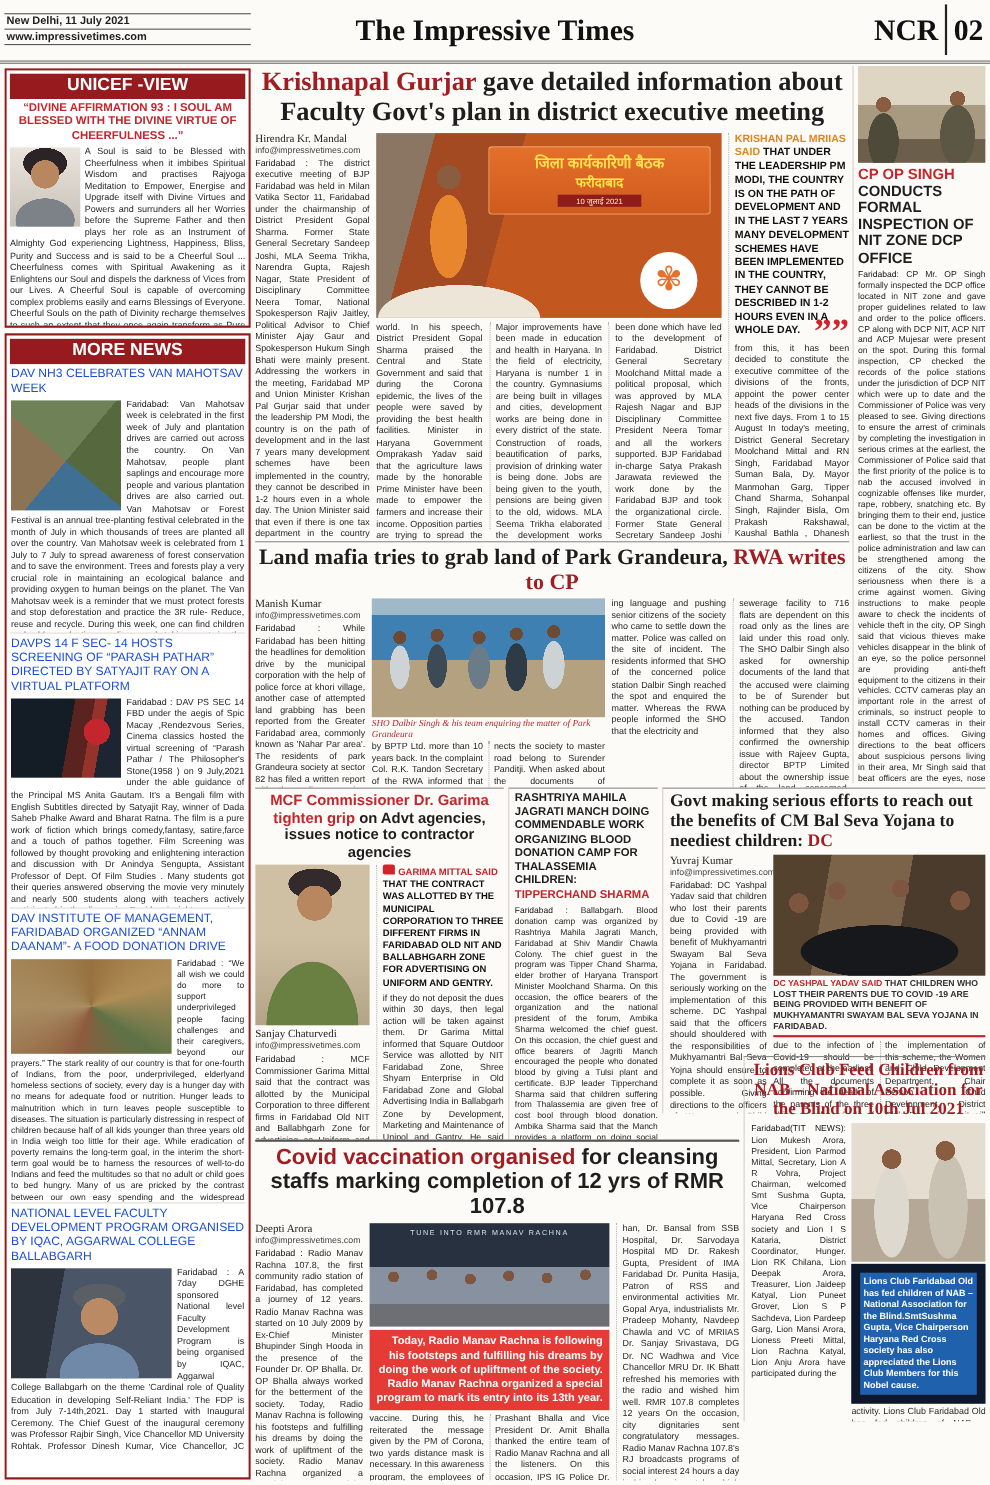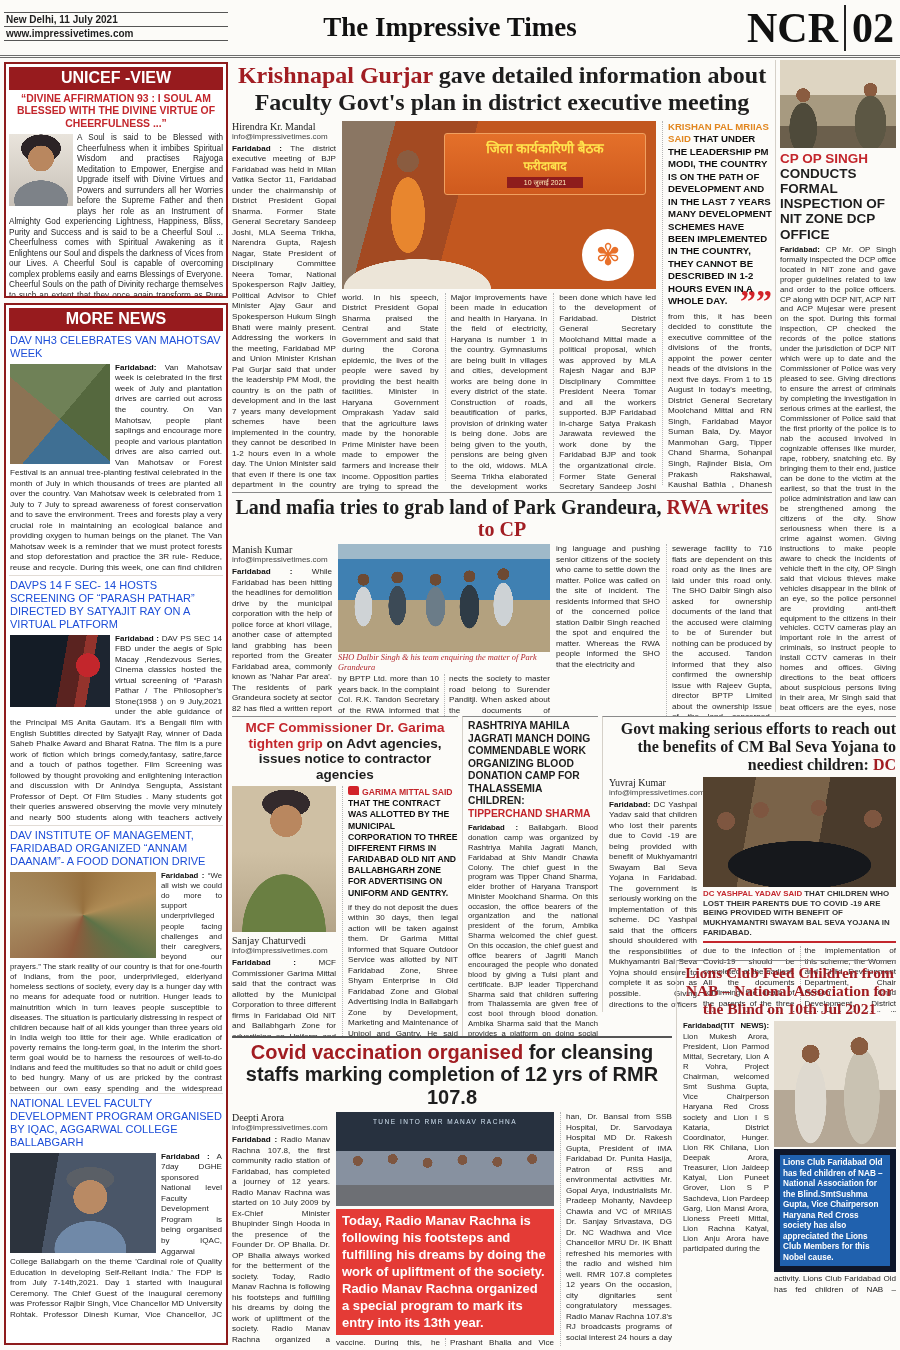--- a/index.html
+++ b/index.html
@@ -3,32 +3,32 @@
 <meta charset="utf-8">
 <style>
 *{margin:0;padding:0;box-sizing:border-box;}
 html,body{width:900px;height:1350px;}
 body{position:relative;background:#fcfbf8;font-family:"Liberation Sans",sans-serif;color:#1e1e1e;overflow:hidden;}
 .sec{position:absolute;overflow:hidden;}
 .serif{font-family:"Liberation Serif",serif;}
 .red{color:#c3262c;}
 .dkred{color:#a11d22;}
 .body-text{font-size:8.1px;line-height:1.3;text-align:justify;color:#262626;}
-.dateline{font-weight:bold;color:#111;}
+.dateline{font-weight:normal;color:#111;}
 .byline-name{font-family:"Liberation Serif",serif;font-size:10px;color:#222;}
 .byline-mail{font-size:8px;color:#444;margin-bottom:3px;}
 .ph{position:relative;overflow:hidden;background:#ccc;}
 
 
 #header{left:0;top:0;width:900px;height:58px;border-bottom:3px double #6d6d6d;background:#fcfbf8;}
 .hdr-left{position:absolute;left:4px;top:12px;width:224px;border-top:1px solid #555;border-bottom:1px solid #555;}
 .hdr-left .l1{font-weight:bold;font-size:10px;padding:1px 2px;border-bottom:1px solid #555;}
 .hdr-left .l2{font-weight:bold;font-size:10px;padding:1px 2px;}
 .masthead{position:absolute;left:0;right:0;top:12px;text-align:center;font-family:"Liberation Serif",serif;font-weight:bold;font-size:27px;color:#111;}
-.pageno{position:absolute;right:6px;top:4px;font-family:"Liberation Serif",serif;font-weight:bold;font-size:42px;display:flex;align-items:center;gap:6px;color:#111;}
+.pageno{position:absolute;right:6px;top:4px;font-family:"Liberation Serif",serif;font-weight:bold;font-size:27px;display:flex;align-items:center;gap:6px;color:#111;}
 .pageno .bar-v{width:2px;height:46px;background:#222;}
 
 
 #left-rail{left:4px;top:62px;width:224px;height:1284px;}
 .divine-box{border:2px solid #8e1c1c;padding:3px;margin-bottom:5px;height:236px;overflow:hidden;background:#fff;}
 .bar{background:#971b1e;color:#fff;font-weight:bold;font-size:16px;text-align:center;padding:2px 0 3px;}
 .dv-head{color:#c3262c;font-weight:bold;font-size:10.4px;text-align:center;line-height:1.2;margin:3px 0;}
 .dv-body{font-size:8.2px;line-height:1.28;text-align:justify;color:#262626;}
 .divine-photo{float:left;width:64px;height:72px;margin:1px 4px 2px 0;
  background:
@@ -128,21 +128,21 @@
 .mcf-quote{font-weight:bold;font-size:8.6px;line-height:1.3;margin-bottom:4px;color:#101010;}
 .bubble{display:inline-block;width:11px;height:9px;background:#d2232a;border-radius:2px 2px 0 2px;margin-right:3px;}
 
 
 #mahila-article{left:462px;top:716px;width:136px;height:320px;border-top:1px solid #8a8a8a;border-left:1px solid #d5d0c8;padding:3px 0 0 5px;}
 .mah-h{font-size:10.3px;font-weight:bold;line-height:1.22;margin-bottom:3px;}
 #mahila-article .body-text{font-size:7.7px;line-height:1.27;}
 
 
 #dc-article{left:602px;top:716px;width:294px;height:296px;border-top:1px solid #8a8a8a;border-left:1px solid #d5d0c8;padding:3px 0 0 6px;}
-.dc-h{font-family:"Liberation Serif",serif;font-size:16px;font-weight:bold;text-align:right;line-height:1.12;margin-bottom:3px;}
+.dc-h{font-family:"Liberation Serif",serif;font-size:16px;font-weight:bold;text-align:left;line-height:1.12;margin-bottom:3px;}
 .dc-row{display:flex;gap:6px;height:244px;}
 .dc-col1{width:88px;flex:none;}
 .dc-right{flex:1;}
 .dc-photo{width:100%;height:110px;background:
  radial-gradient(ellipse 72px 24px at 50% 80%, #16181c 99%, transparent),
  radial-gradient(circle 9px at 12% 40%, #7e5640 98%, transparent),
  radial-gradient(circle 9px at 88% 38%, #7e5640 98%, transparent),
  radial-gradient(circle 8px at 30% 30%, #7e5640 98%, transparent),
  radial-gradient(circle 8px at 60% 28%, #7e5640 98%, transparent),
  linear-gradient(100deg,#54422f 0 25%, #7a6349 25% 60%, #4a3b2c 60% 100%);}
@@ -159,39 +159,39 @@
 .cv-mid{width:218px;flex:none;}
 .covid-photo{width:218px;height:94px;background:
  radial-gradient(circle 5px at 10% 52%, #7e5640 98%, transparent),
  radial-gradient(circle 5px at 26% 50%, #7e5640 98%, transparent),
  radial-gradient(circle 5px at 42% 54%, #7e5640 98%, transparent),
  radial-gradient(circle 5px at 58% 51%, #7e5640 98%, transparent),
  radial-gradient(circle 5px at 74% 53%, #7e5640 98%, transparent),
  radial-gradient(circle 5px at 90% 50%, #7e5640 98%, transparent),
  linear-gradient(180deg,#27313f 0 42%,#8791a0 42% 78%,#6d6f74 78% 100%);}
 .cv-ph-text{position:absolute;top:6px;left:0;right:0;text-align:center;color:#cfe0ef;font-size:6.5px;letter-spacing:1.5px;}
-.cv-capbox{background:#e43b36;color:#fff;font-weight:bold;font-size:13px;line-height:1.3;text-align:left;padding:4px 6px;margin:3px 0;}
+.cv-capbox{background:#e43b36;color:#fff;font-weight:bold;font-size:10px;line-height:1.3;text-align:right;padding:4px 6px;margin:3px 0;}
 .cv-sub{display:flex;gap:5px;height:92px;}
 .cv-sub p{flex:1;}
 .cv-sub p + p{border-left:1px dotted #b5b5b5;padding-left:4px;}
 .cv-col4{flex:1;border-left:1px dotted #b5b5b5;padding-left:5px;}
 
 
 #lions-article{left:676px;top:960px;width:220px;height:332px;border-top:1px solid #8a8a8a;border-left:1px solid #d5d0c8;padding:3px 0 0 6px;}
 .li-h{font-family:"Liberation Serif",serif;color:#a11d22;font-size:15.5px;font-weight:bold;text-align:center;line-height:1.15;margin-bottom:4px;}
 .li-row{display:flex;gap:5px;height:268px;}
 .li-col1{width:86px;flex:none;font-size:7.8px;}
 .li-right{flex:1;}
 .lions-photo{width:100%;height:126px;background:
  radial-gradient(circle 9px at 30% 26%, #8a5c40 98%, transparent),
  radial-gradient(ellipse 16px 42px at 30% 64%, #ded9cf 98%, transparent),
  radial-gradient(circle 9px at 70% 20%, #8a5c40 98%, transparent),
  radial-gradient(ellipse 18px 48px at 72% 60%, #c9c2b2 98%, transparent),
  linear-gradient(180deg,#e4ddd0 0 55%, #b5a896 55% 100%);}
-.li-box{background:#2061ae;border:6px solid #0f172a;color:#fff;font-weight:bold;font-size:8.2px;line-height:1.28;padding:3px;margin:2px 0;}
+.li-box{background:#2061ae;border:8px solid #0f172a;color:#fff;font-weight:bold;font-size:8.2px;line-height:1.28;padding:3px;margin:2px 0;}
 </style>
 </head>
 <body>
 
 <div class="sec" id="header">
   <div class="hdr-left">
     <div class="l1">New Delhi, 11 July 2021</div>
     <div class="l2">www.impressivetimes.com</div>
   </div>
   <div class="masthead">The Impressive Times</div>

